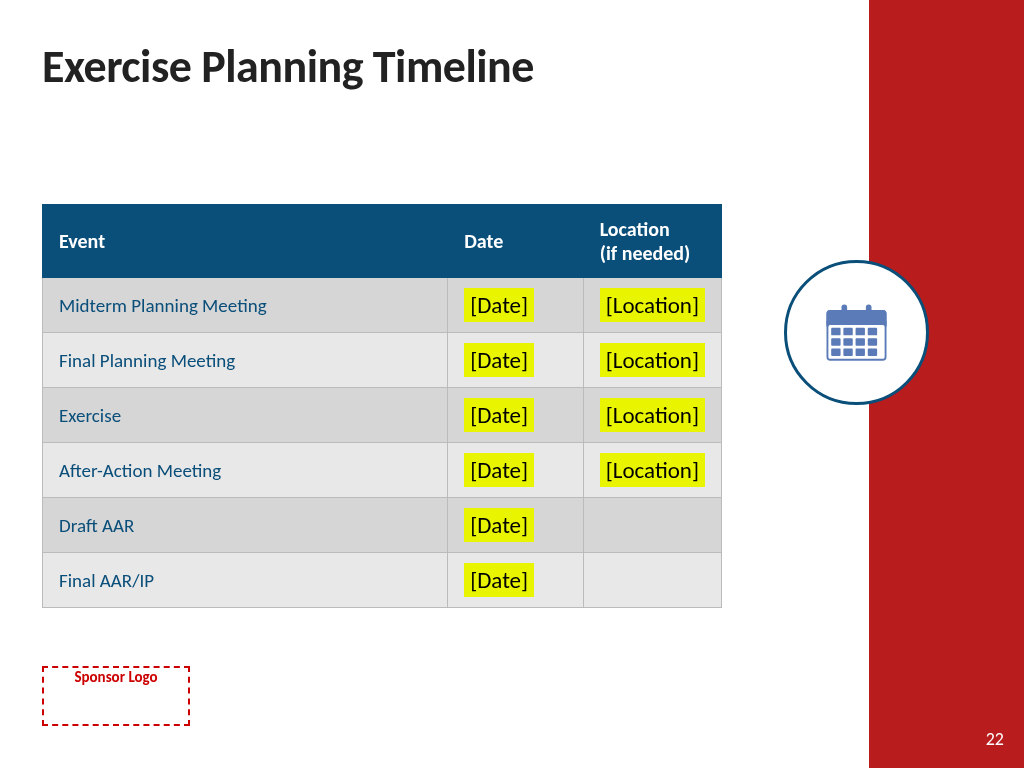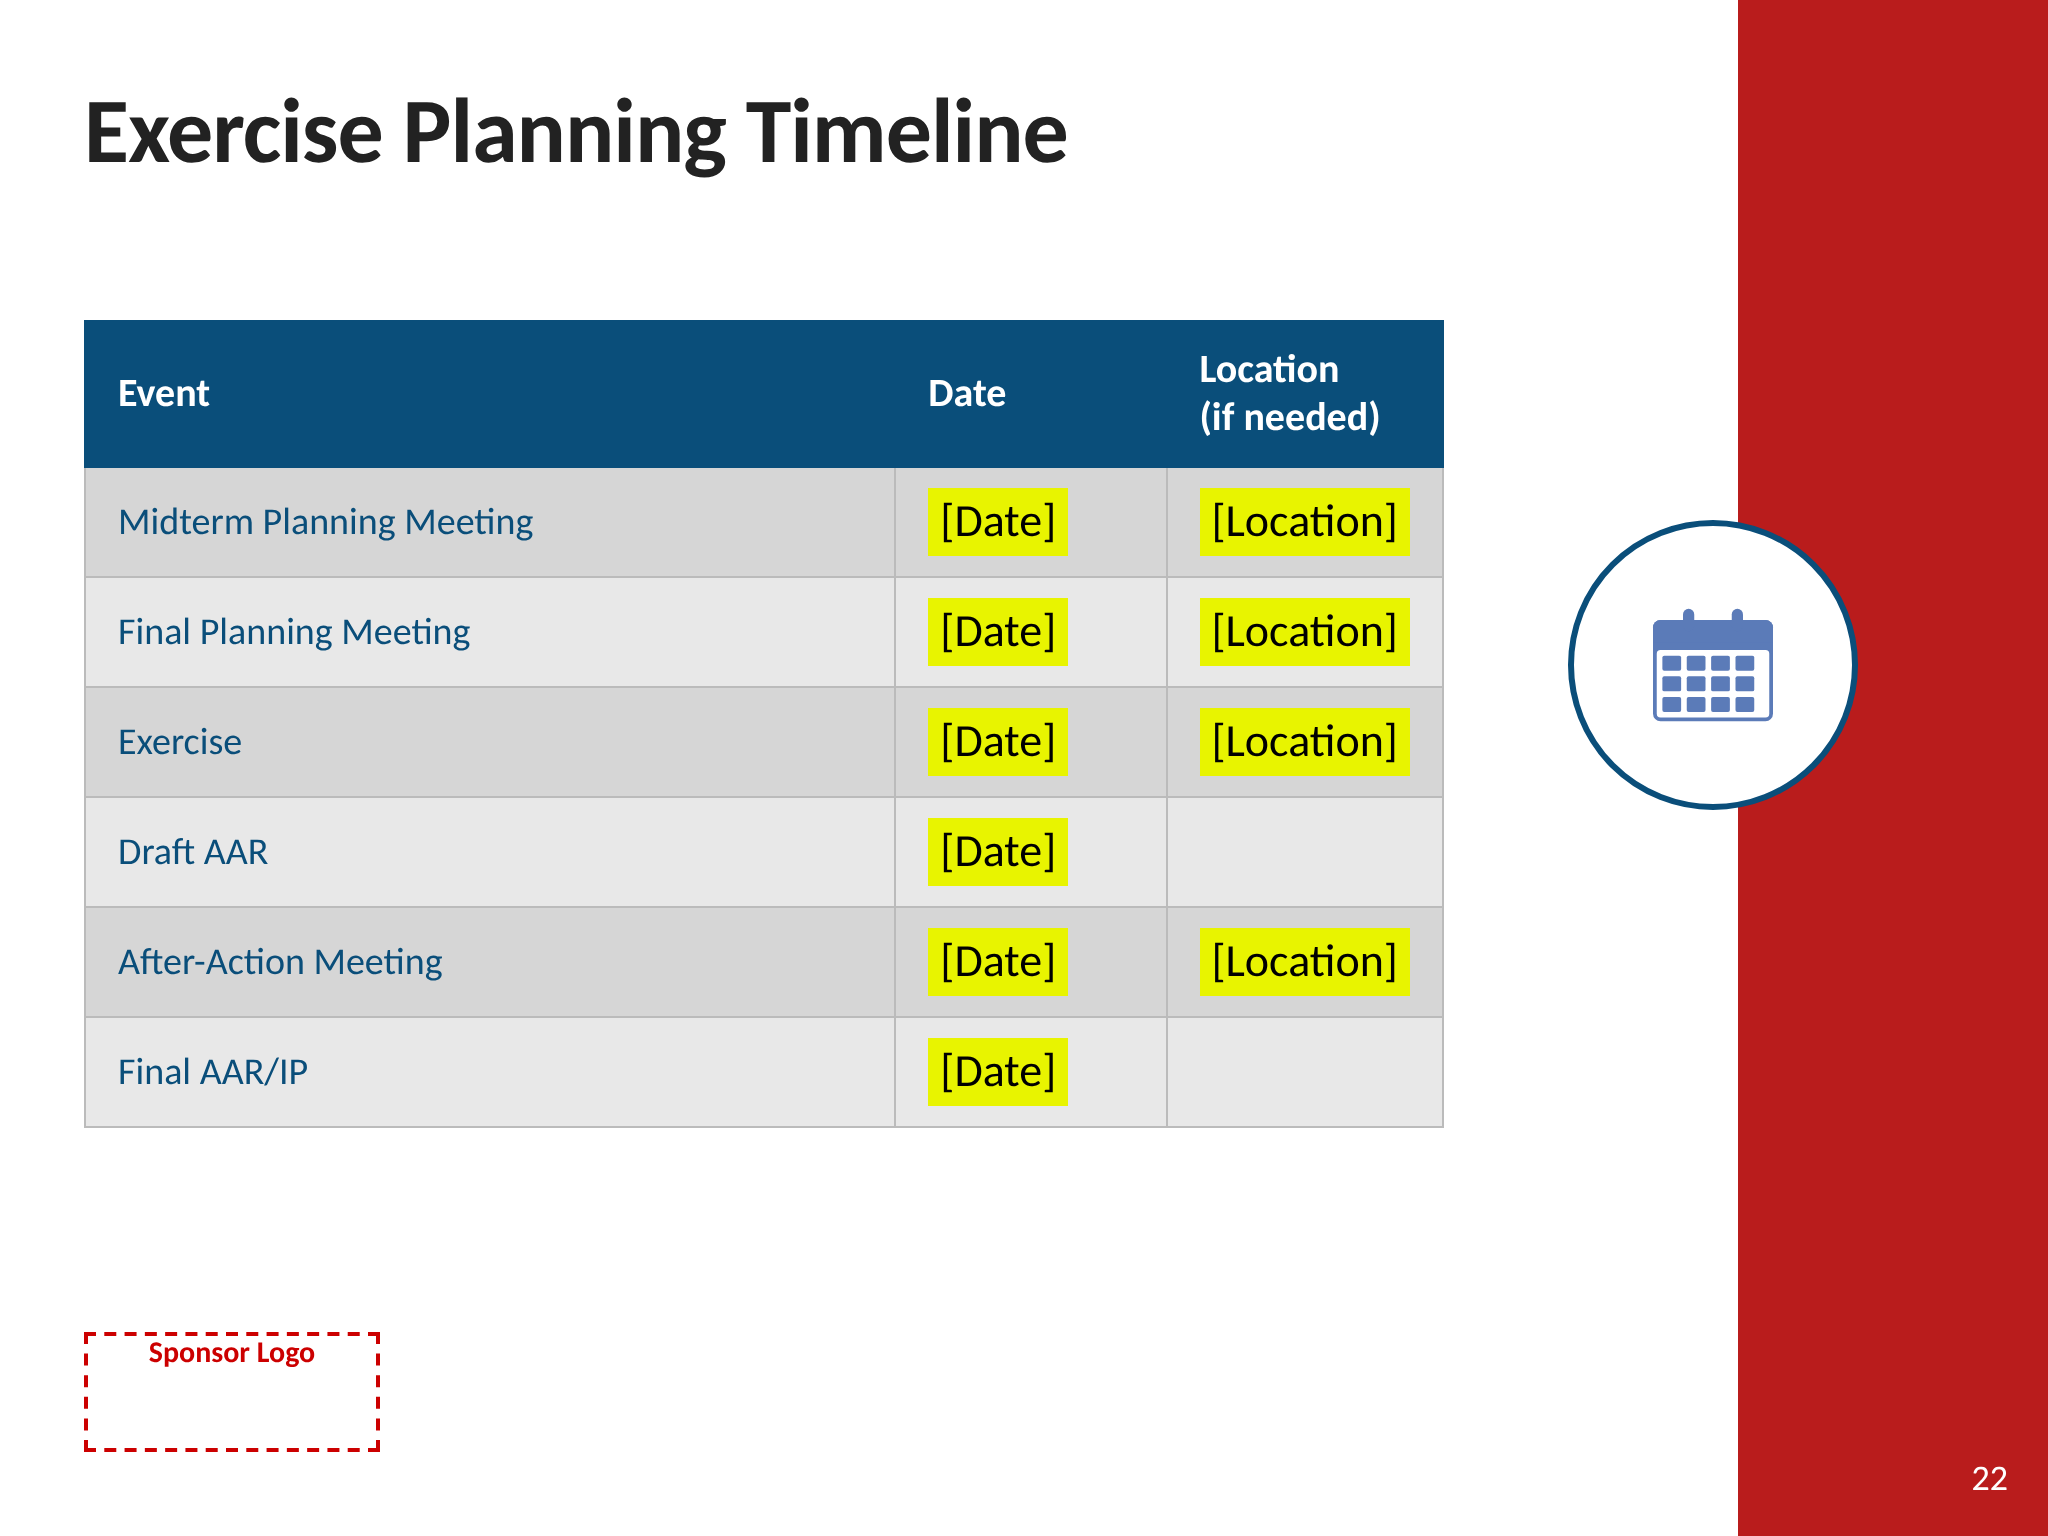--- a/index.html
+++ b/index.html
@@ -93,20 +93,21 @@
     .table-container {
       position: absolute;
       top: 160px;
       left: 42px;
       width: 680px;
     }
 
     table {
       width: 100%;
       border-collapse: collapse;
+      margin-top: 44px;
     }
 
     thead tr {
       background: #0a4e7a;
     }
 
     thead th {
       color: #ffffff;
       font-size: 20px;
       font-weight: 600;
@@ -202,28 +203,28 @@
             <td>Final Planning Meeting</td>
             <td><span class="highlight">[Date]</span></td>
             <td><span class="highlight">[Location]</span></td>
           </tr>
           <tr>
             <td>Exercise</td>
             <td><span class="highlight">[Date]</span></td>
             <td><span class="highlight">[Location]</span></td>
           </tr>
           <tr>
+            <td>After-Action Meeting</td>
+            <td><span class="highlight">[Date]</span></td>
+            <td><span class="highlight">[Location]</span></td>
+          </tr>
+          <tr>
             <td>Draft AAR</td>
             <td><span class="highlight">[Date]</span></td>
             <td></td>
-          </tr>
-          <tr>
-            <td>After-Action Meeting</td>
-            <td><span class="highlight">[Date]</span></td>
-            <td><span class="highlight">[Location]</span></td>
           </tr>
           <tr>
             <td>Final AAR/IP</td>
             <td><span class="highlight">[Date]</span></td>
             <td></td>
           </tr>
         </tbody>
     </table>
   </div>
 

